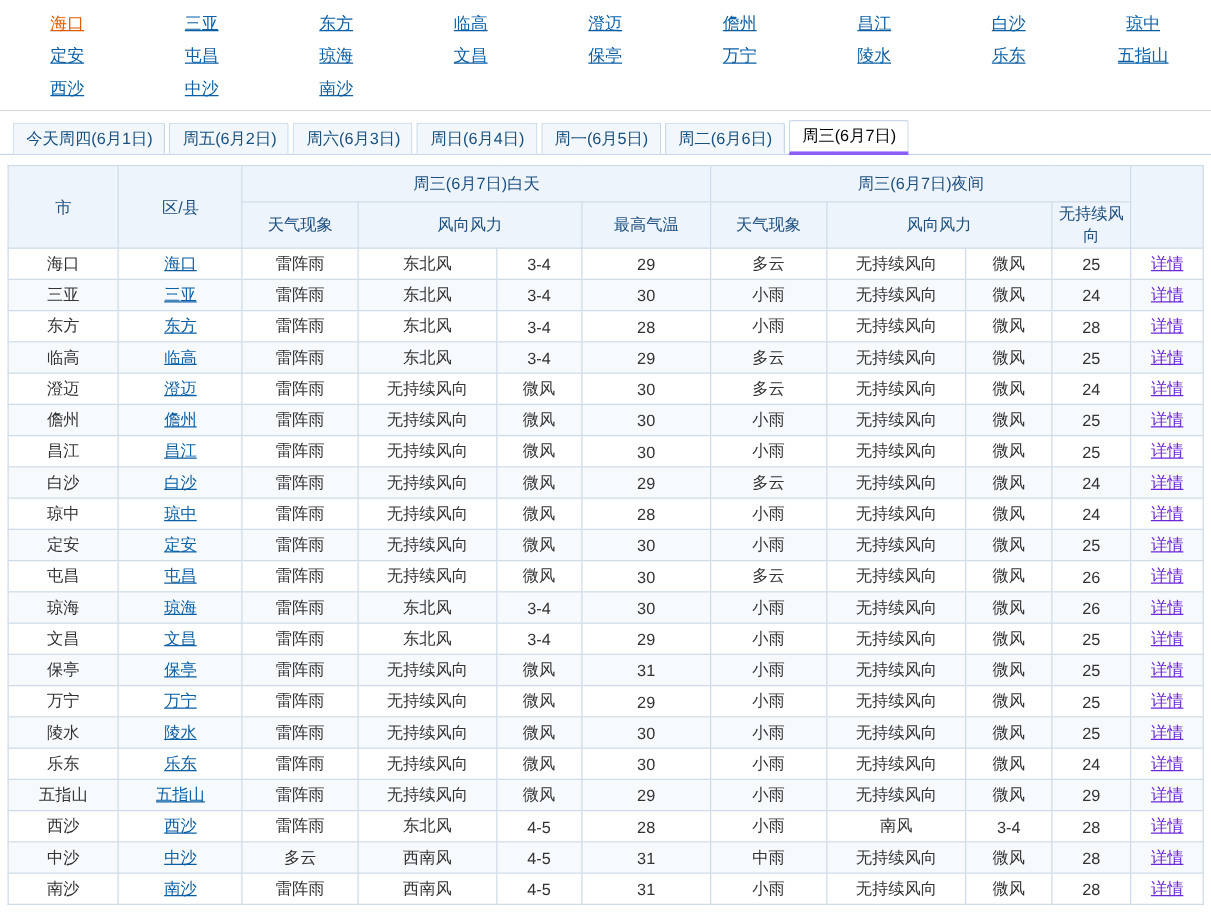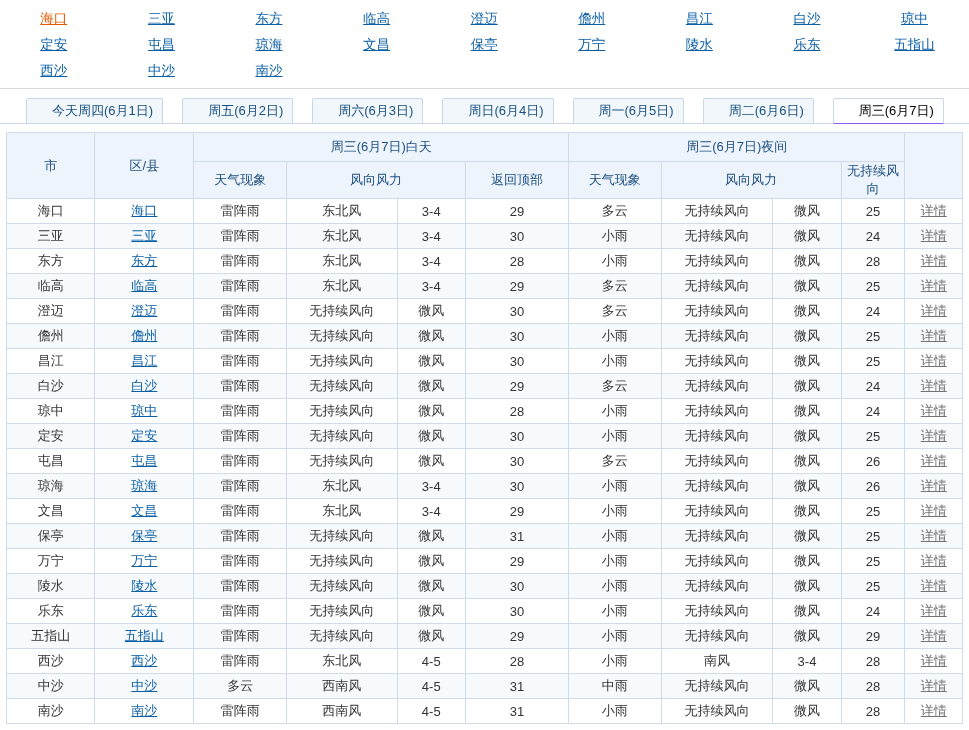--- a/index.html
+++ b/index.html
@@ -33,35 +33,34 @@
     align-items:flex-end;
     padding:8px 10px 0 10px;
     height:26px;
     border-bottom:1px solid #c9d8e8;
     background:#fff;
   }
   .tab{
     border:1px solid #c9d8e8;
     border-bottom:none;
     background:#f2f7fc;
-    padding:4px 9px 4px 25px;
+    padding:4px 9px 4px 10px;
     margin-right:3px;
     font-size:13px;
     color:#18507f;
     cursor:pointer;
     border-radius:2px 2px 0 0;
     line-height:16px;
-    margin-left:16px;
   }
   .tab.active{
     background:#ffffff;
     color:#000;
     position:relative;
     top:1px;
-    border-bottom:1px solid #8b5cf6;
+    border-bottom:3px solid #8b5cf6;
   }
   .table-wrap{
     padding:8px 6px 0 6px;
   }
   table.wx{
     border-collapse:collapse;
     width:957px;
     table-layout:fixed;
     font-size:13px;
   }
@@ -73,21 +72,21 @@
     color:#333;
   }
   table.wx th{
     background:#eef4fb;
     font-weight:normal;
     color:#1d4f80;
     height:28px;
     text-align:center;
   }
   table.wx td.city-col a, table.wx td.dist-col a{color:#0b5fa5;}
-  table.wx td.detail a{color:#737373;}
+  table.wx td.detail a{color:#6d28d9;}
   tr.odd td{background:#ffffff;}
   tr.even td{background:#f7fafd;}
   .footer{
     text-align:center;
     padding-top:10px;
     font-size:13px;
   }
   .footer a{color:#0b5fa5;}
   .wm{
     position:absolute;
@@ -181,21 +180,21 @@
         <tr>
           <th rowspan="2">市</th>
           <th rowspan="2">区/县</th>
           <th colspan="4">周三(6月7日)白天</th>
           <th colspan="4">周三(6月7日)夜间</th>
           <th rowspan="2"></th>
         </tr>
         <tr>
           <th>天气现象</th>
           <th colspan="2">风向风力</th>
-          <th>返回顶部</th>
+          <th>最高气温</th>
           <th>天气现象</th>
           <th colspan="2">风向风力</th>
           <th>无持续风向</th>
         </tr>
       </thead>
       <tbody>
           <tr class="odd">
             <td class="city-col">海口</td>
             <td class="dist-col"><a>海口</a></td>
             <td>雷阵雨</td>

